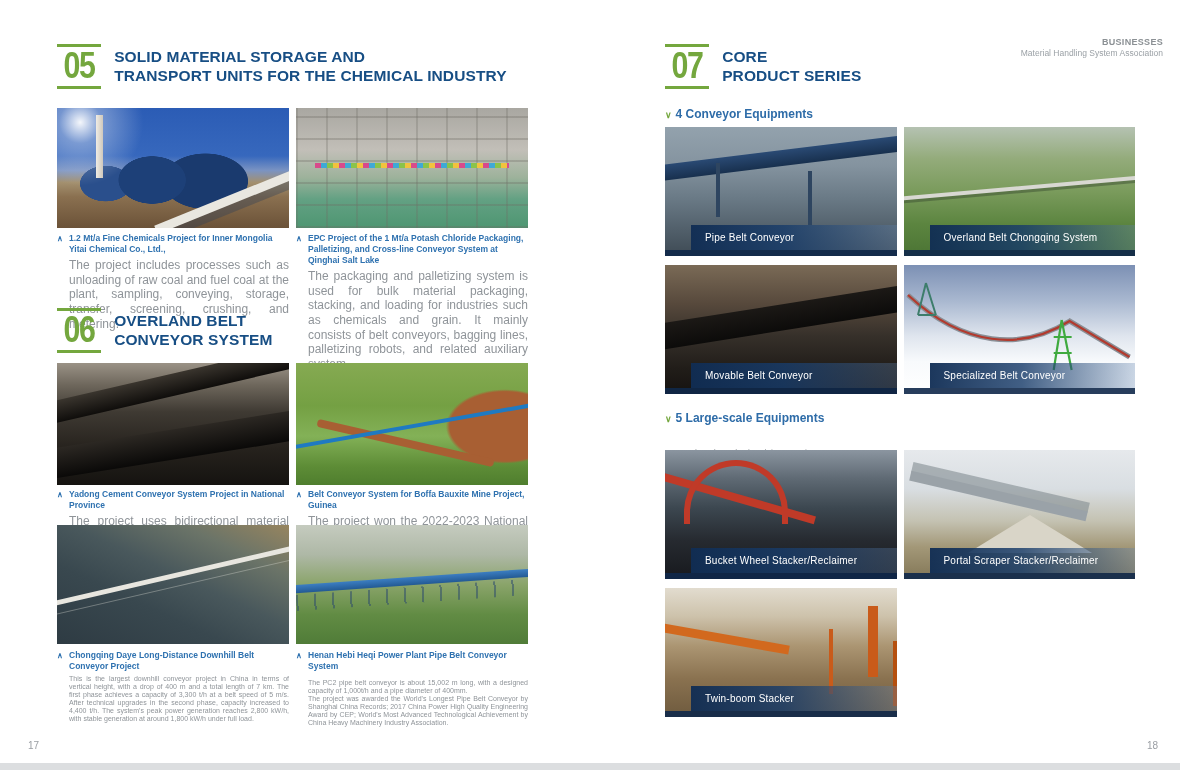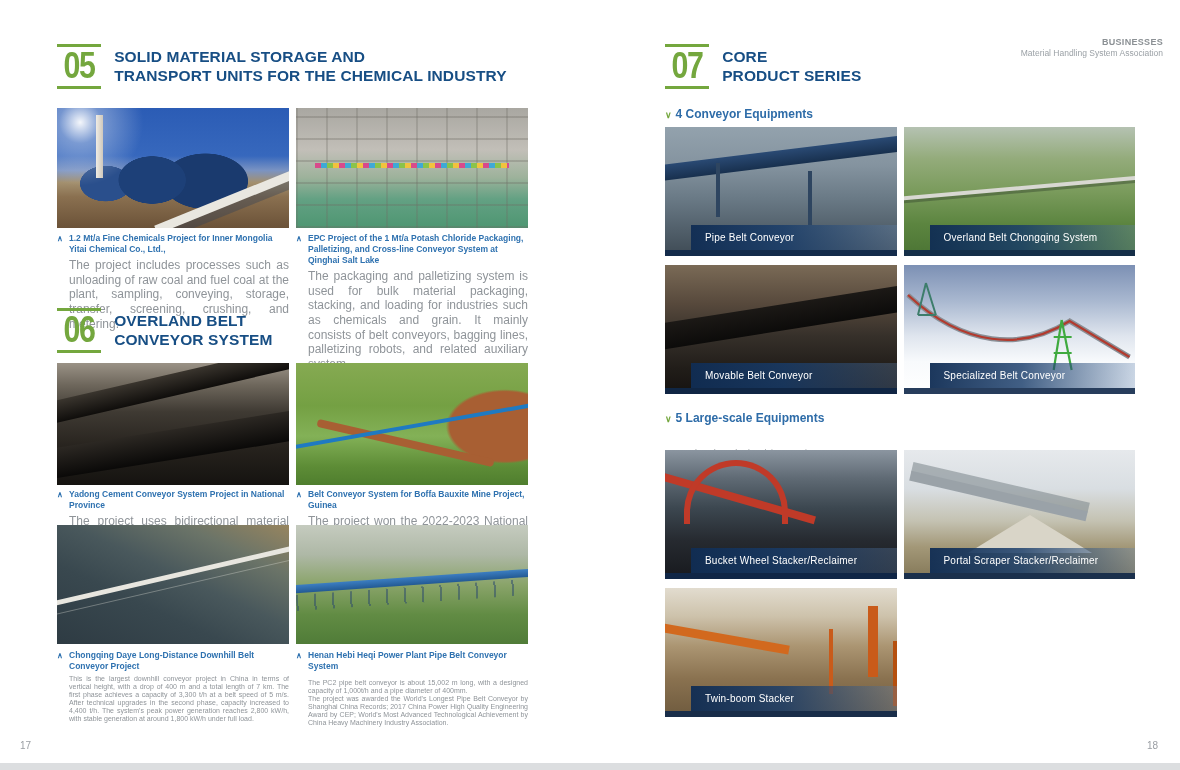--- a/index.html
+++ b/index.html
@@ -212,21 +212,21 @@
   <div class="col">
     <div class="cap">
       <span class="cap-caret">∧</span>
       <span class="cap-text">Henan Hebi Heqi Power Plant Pipe Belt Conveyor System</span>
     </div>
     <div class="cap-body tight" style="margin-top:7px;">The PC2 pipe belt conveyor is about 15,002 m long, with a designed capacity of 1,000t/h and a pipe diameter of 400mm.
 The project was awarded the World's Longest Pipe Belt Conveyor by Shanghai China Records; 2017 China Power High Quality Engineering Award by CEP; World's Most Advanced Technological Achievement by China Heavy Machinery Industry Association.</div>
   </div>
 </div>
 
-<span class="pg-num" style="left:20px;">17</span>
+<span class="pg-num" style="left:28px;">17</span>
 
 <div class="sec-head" style="left:665px; top:44px;">
   <div class="sec-badge">
     <span class="sec-num">07</span>
   </div>
   <div class="sec-title">
     <div>CORE</div>
     <div>PRODUCT SERIES</div>
   </div>
 </div>

